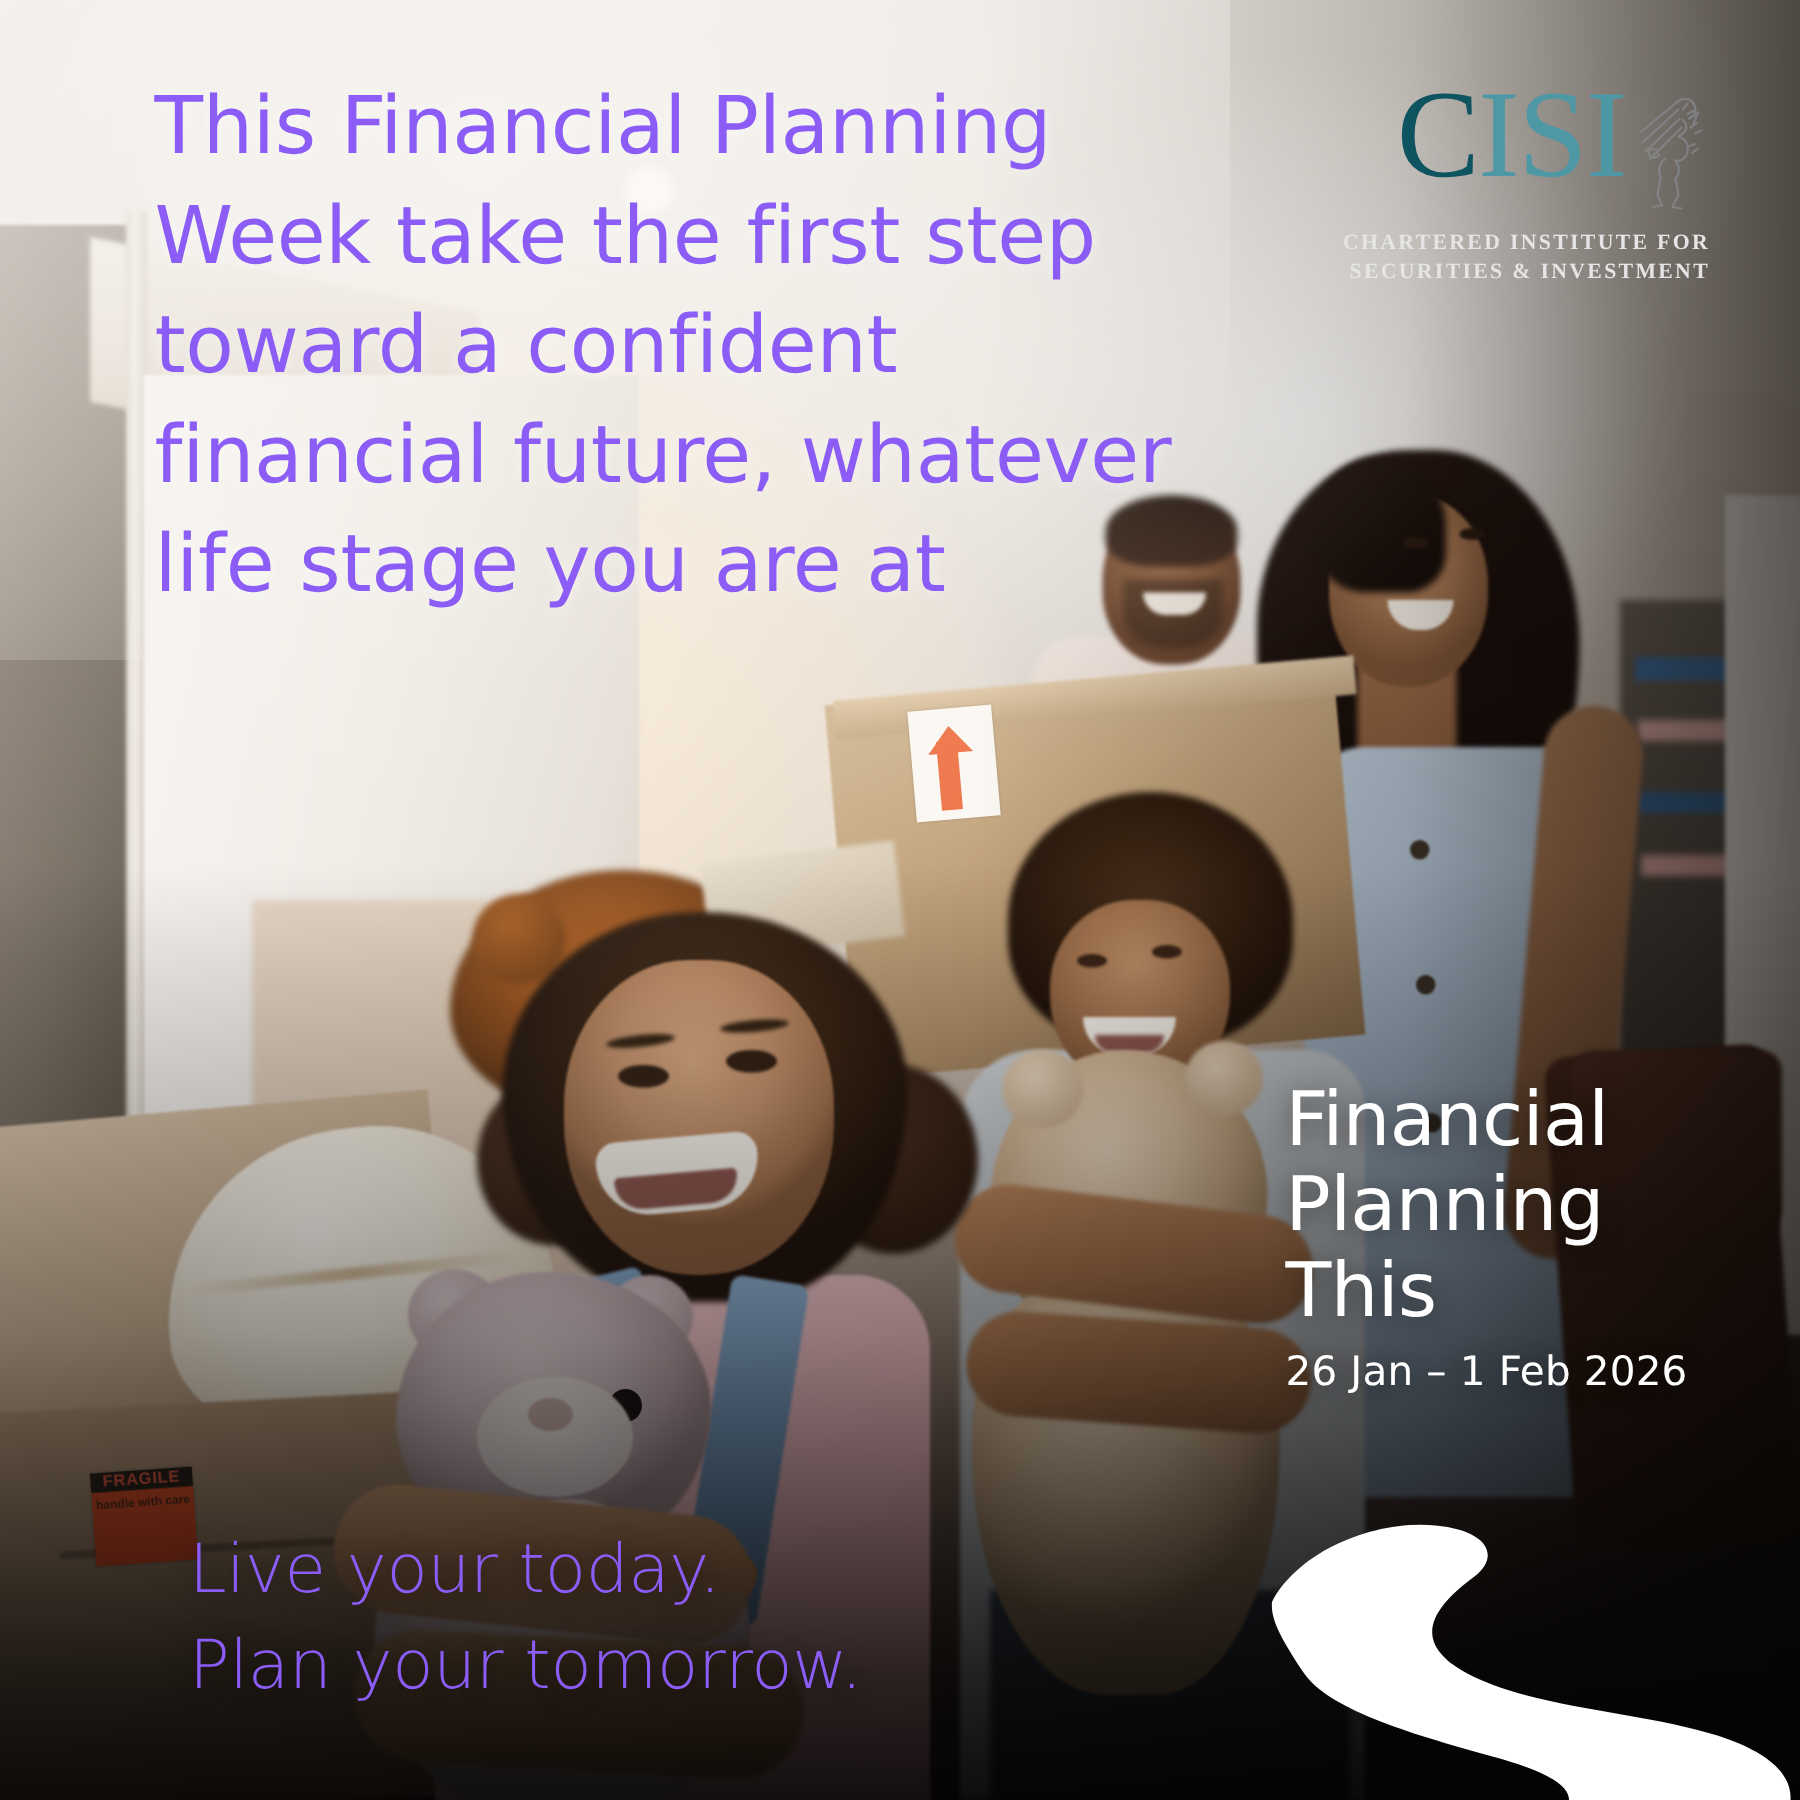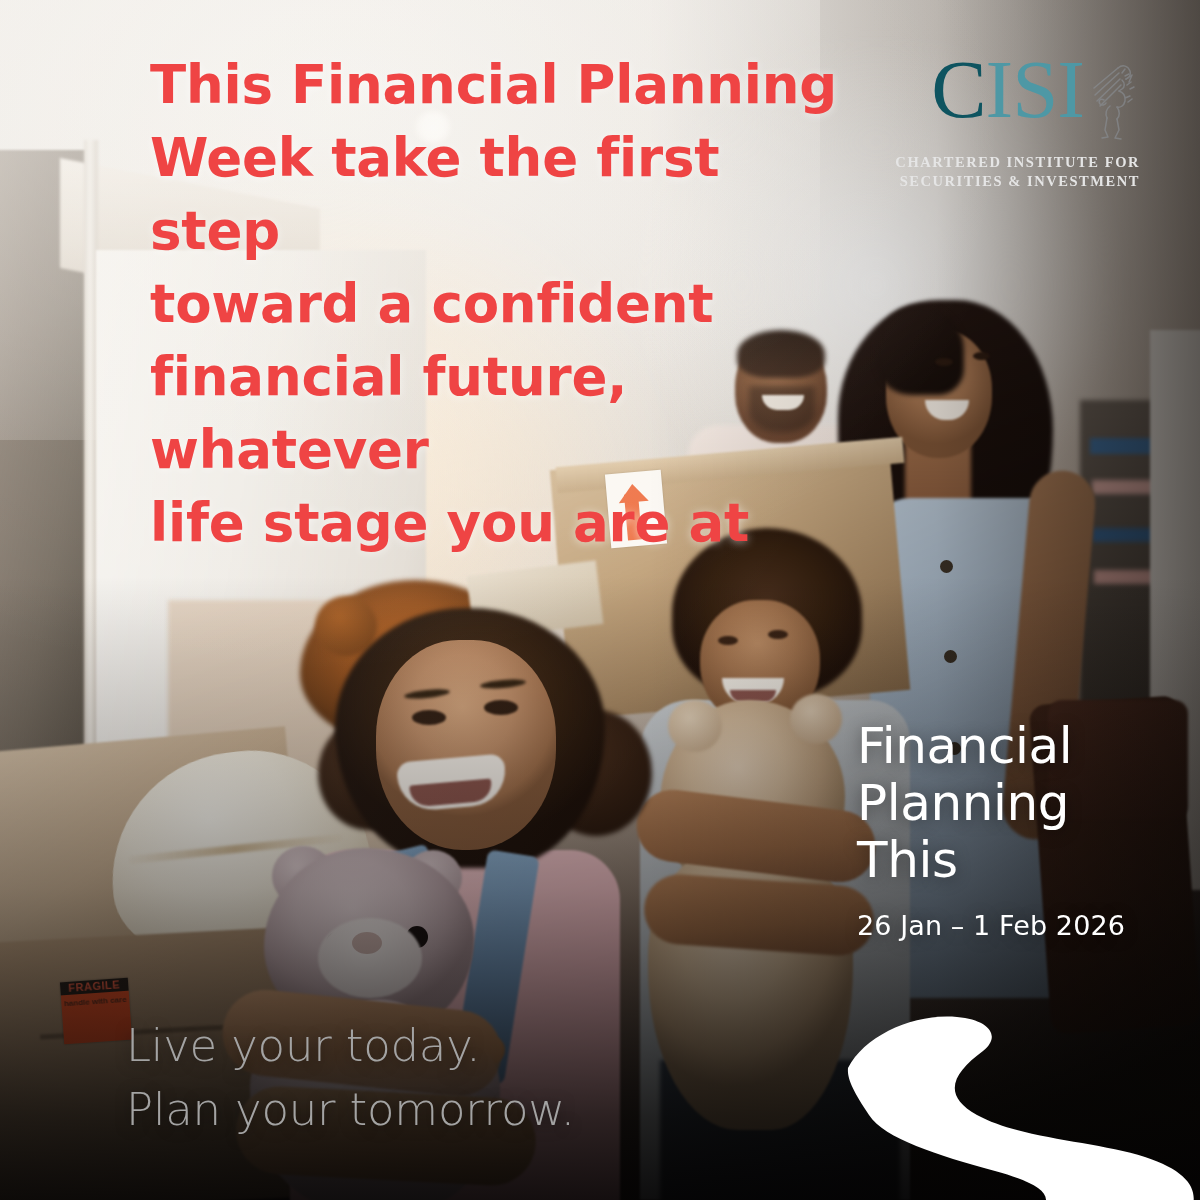--- a/index.html
+++ b/index.html
@@ -446,25 +446,24 @@
   }
   
   .headline-scrim{
     position:absolute;left:0;top:0;width:820px;height:440px;pointer-events:none;
     background:linear-gradient(160deg, rgba(246,244,241,.55) 0%, rgba(245,242,238,.30) 45%, rgba(245,242,238,0) 85%);
   }
 
   
   .headline{
     position:absolute;left:103px;top:48px;width:700px;
-    font-size:53px;line-height:73px;font-weight:700;letter-spacing:-.2px;
-    color:#ef4444;white-space:pre-line;
+    font-size:53px;line-height:73px;font-weight:400;letter-spacing:-.2px;
+    color:#8b5cf6;white-space:pre-line;
     font-family:"DejaVu Sans", sans-serif;
     text-shadow:0 1px 10px rgba(255,255,255,.55);
-    margin-left:47px;
   }
 
   
   .logo{position:absolute;right:60px;top:50px;width:300px;text-align:right;}
   .logo-row{display:flex;align-items:flex-start;justify-content:flex-end;gap:8px;text-align:center;}
   .logo-word{
     font-family:"Liberation Serif","DejaVu Serif",serif;
     font-size:83px;line-height:.96;letter-spacing:-1px;font-weight:400;
   }
   .logo-word .c{color:#0e5460;}
@@ -480,27 +479,27 @@
   
   .campaign{
     position:absolute;left:857px;top:718px;width:330px;color:#fff;
     text-shadow:0 2px 16px rgba(0,0,0,.45);
   }
   .campaign-title{
     font-family:"DejaVu Sans", sans-serif;
     font-size:50px;line-height:57px;font-weight:400;letter-spacing:-.4px;white-space:pre-line;
   }
   .campaign-dates{
-    margin-top:21px;font-family:"DejaVu Sans", sans-serif;
+    margin-top:10px;font-family:"DejaVu Sans", sans-serif;
     font-size:27px;line-height:32px;font-weight:400;letter-spacing:.1px;
   }
 
   
   .tagline{
-    position:absolute;left:126px;top:1014px;width:620px;color:#a3a3a3;
+    position:absolute;left:126px;top:1014px;width:620px;color:#8b5cf6;
     font-family:"DejaVu Sans", sans-serif;
     font-size:45px;line-height:64px;font-weight:300;letter-spacing:-.2px;white-space:pre-line;
     text-shadow:0 2px 14px rgba(0,0,0,.5);
   }
 
   
   .swoosh{position:absolute;left:845px;top:985px;width:360px;height:220px;}
 </style>
 </head>
 <body>

